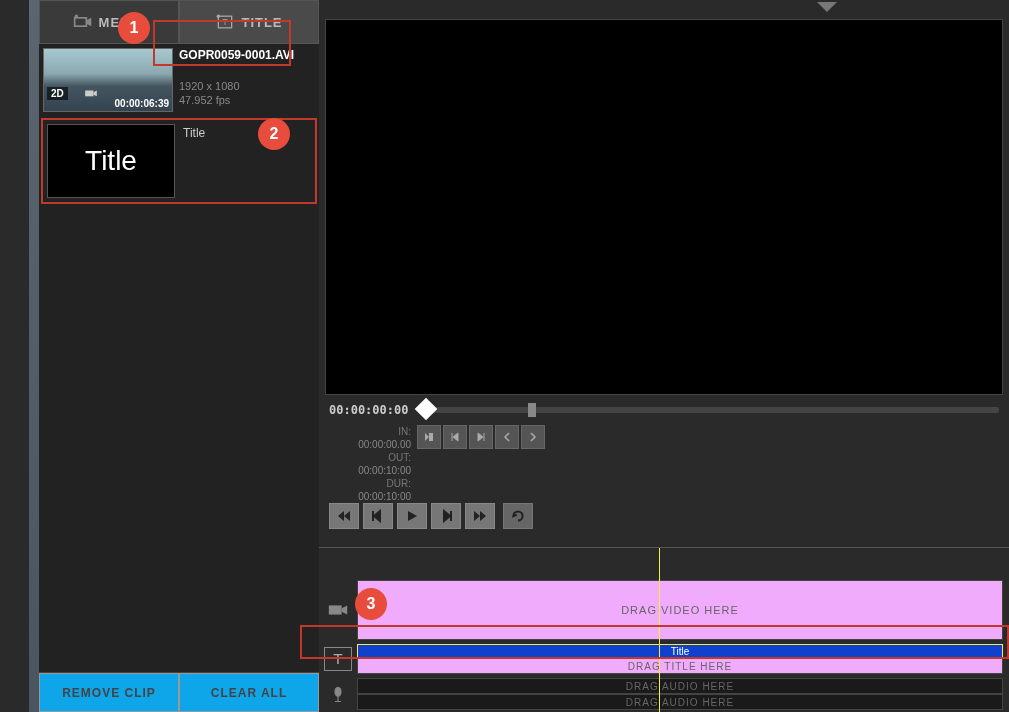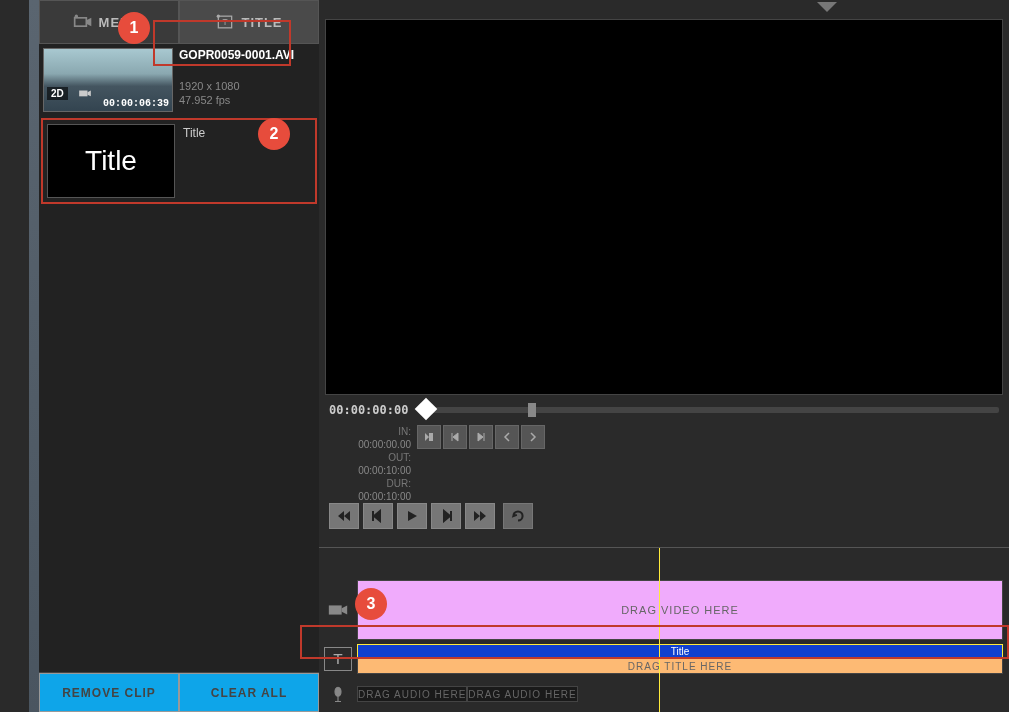--- a/index.html
+++ b/index.html
@@ -18,21 +18,21 @@
   .tab-label { color: #bbb; font-size: 13px; font-weight: bold; letter-spacing: 1px; }
   .tab svg { width: 20px; height: 16px; }
 
   .media-list { flex: 1; overflow: auto; padding: 2px; }
   .media-item { display: flex; gap: 6px; padding: 2px; margin-bottom: 4px; }
   .thumb { width: 130px; height: 64px; background: #14532d; position: relative; flex-shrink: 0; border: 1px solid #666; text-align: right; }
   .thumb-img { width: 100%; height: 100%; background: linear-gradient(180deg, #a8c8d0 0%, #8aa8b0 40%, #445560 60%, #334450 100%); }
   .thumb-overlay { position: absolute; bottom: 2px; left: 3px; right: 3px; display: flex; justify-content: space-between; align-items: center; font-size: 10px; color: #fff; font-weight: bold; }
   .thumb-2d { background: rgba(0,0,0,0.6); padding: 1px 4px; }
   .thumb-cam { width: 14px; height: 10px; }
-  .thumb-time { font-family: Liberation Mono, monospace; margin-top: 21px; }
+  .thumb-time { font-family: Liberation Sans, sans-serif; margin-top: 21px; }
   .media-info { color: #ccc; font-size: 11px; display: flex; flex-direction: column; gap: 2px; }
   .media-name { font-weight: bold; font-size: 12px; color: #fff; margin-bottom: 16px; }
   .media-res, .media-fps { color: #888; }
 
   .title-item { display: flex; gap: 8px; padding: 4px; border: 2px solid #c0392b; }
   .title-thumb { width: 128px; height: 74px; background: #000; display: flex; align-items: center; justify-content: center; color: #fff; font-size: 28px; border: 1px solid #555; }
   .title-info { color: #ccc; font-size: 12px; padding-top: 2px; }
 
   .bottom-buttons { display: flex; height: 40px; border-top: 1px solid #444; }
   .btn-bottom { flex: 1; background: #0ea5e9; color: #444; font-weight: bold; font-size: 12px; letter-spacing: 1px; border: 1px solid #999; cursor: pointer; }
@@ -65,23 +65,23 @@
   .timeline { border-top: 1px solid #555; margin-top: 10px; padding-top: 30px; position: relative; }
   .timeline-playhead { position: absolute; left: 340px; top: 0; bottom: 0; width: 1px; background: #ffeb3b; }
   .tl-row { display: flex; align-items: center; height: 34px; }
   .tl-icon { width: 38px; display: flex; align-items: center; justify-content: center; }
   .tl-icon svg { width: 22px; height: 18px; fill: #888; }
   .tl-icon.boxed { border: 1px solid #888; width: 28px; height: 24px; margin-left: 5px; margin-right: 5px; }
   .tl-track { flex: 1; height: 24px; border: 1px solid #444; background: #f0abfc; display: flex; align-items: center; justify-content: center; color: #666; font-size: 11px; letter-spacing: 1px; margin-right: 6px; }
   .tl-track.video { height: 60px; }
   .title-clip-wrapper { flex: 1; display: flex; flex-direction: column; margin-right: 6px; }
   .title-clip { height: 14px; background: #1040d0; border: 1px solid #ffeb3b; color: #fff; font-size: 10px; display: flex; align-items: center; justify-content: center; }
-  .title-drop { height: 16px; border: 1px solid #444; background: #fdba74; color: #666; font-size: 10px; display: flex; align-items: center; justify-content: center; letter-spacing: 1px; }
+  .title-drop { height: 16px; border: 1px solid #444; background: #f0abfc; color: #666; font-size: 10px; display: flex; align-items: center; justify-content: center; letter-spacing: 1px; }
   .audio-row { display: flex; align-items: center; }
-  .audio-tracks { flex: 1; display: flex; flex-direction: row; margin-right: 6px; }
+  .audio-tracks { flex: 1; display: flex; flex-direction: column; margin-right: 6px; }
   .audio-drop { height: 16px; border: 1px solid #444; background: #1a1a1a; color: #666; font-size: 10px; display: flex; align-items: center; justify-content: center; letter-spacing: 1px; }
   
   
   .anno-circle { position: absolute; width: 32px; height: 32px; border-radius: 50%; background: #e74c3c; color: #fff; display: flex; align-items: center; justify-content: center; font-weight: bold; font-size: 16px; z-index: 100; }
   .anno-1 { left: 118px; top: 12px; }
   .anno-2 { left: 258px; top: 118px; }
   .anno-3 { left: 355px; top: 588px; }
 
   .title-tab-hl { position: absolute; left: 153px; top: 20px; width: 138px; height: 46px; border: 2px solid #c0392b; pointer-events: none; z-index: 50; }
   .title-track-hl { position: absolute; left: 300px; top: 625px; right: 0; height: 34px; border: 2px solid #c0392b; pointer-events: none; z-index: 50; }

